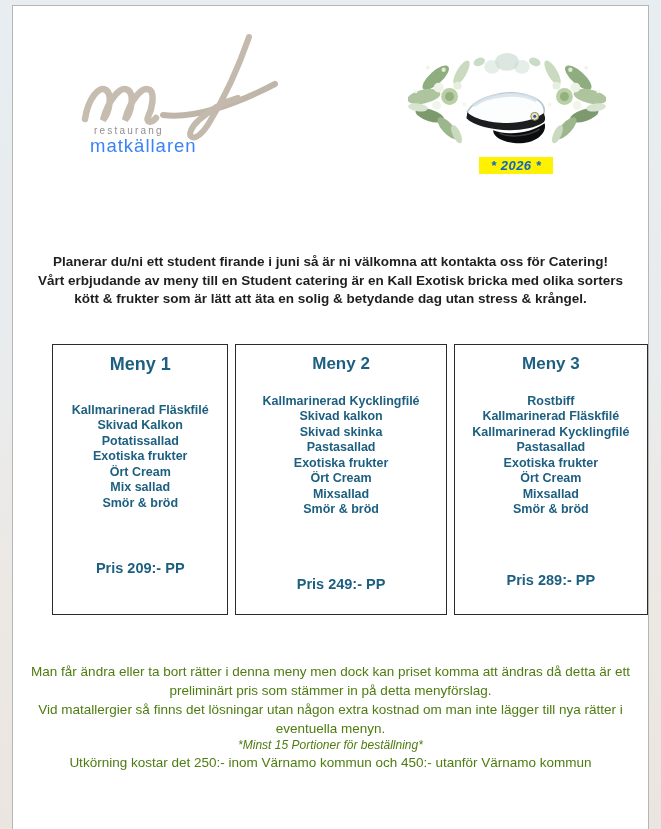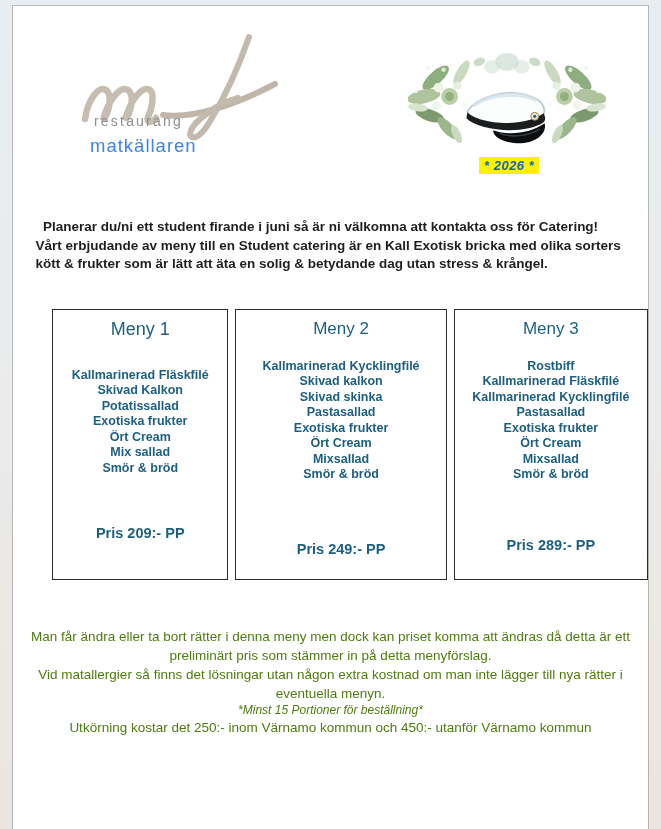--- a/index.html
+++ b/index.html
@@ -11,51 +11,51 @@
   }
   .page {
     position:absolute; left:12px; top:5px; width:637px; height:824px;
     background:#ffffff; border:1px solid #b6b6b6; border-bottom:none;
   }
   
   .header { position:relative; height:212px; }
   .logo { position:absolute; left:60px; top:25px; width:205px; height:135px; }
   .logo svg { position:absolute; left:0; top:0; }
   .logo-sub {
-    position:absolute; left:21px; top:82px;
-    font-size:14px; letter-spacing:2.2px; color:#8f8f8f;
+    position:absolute; left:21px; top:94px;
+    font-size:10px; letter-spacing:2.2px; color:#8f8f8f;
   }
   .logo-name {
     position:absolute; left:17px; top:104px;
     font-size:18.5px; letter-spacing:1px; color:#3b82f6;
   }
   .cap-art { position:absolute; left:395px; top:36px; width:198px; height:114px; }
   .year-badge {
     position:absolute; left:466px; top:151px;
     background:#fff200; color:#0f63c5;
     font-weight:700; font-style:italic; font-size:13px;
-    padding:1px 5px; letter-spacing:0.5px;
+    padding:1px 12px; letter-spacing:0.5px;
   }
   
-  .intro { text-align:left; color:#1f1f1f; font-weight:700;
-    font-size:13.5px; line-height:18.5px; }
+  .intro { text-align:center; color:#1f1f1f; font-weight:700;
+    font-size:13.5px; line-height:18.5px;margin-top:35px; }
   .intro p { margin:0 auto; }
   .intro .p1 { max-width:575px; }
   .intro .p2 { max-width:590px; }
   
   .menus { display:flex; gap:7px; margin:35px 0 0 39px; }
   .menu-box {
     border:1px solid #2b2b2b; height:271px; background:#fff;
     display:flex; flex-direction:column; align-items:center;
     text-align:center; color:#1d5f80; padding-top:9px;
   }
   .menu-box.m1 { width:178px; }
   .menu-box.m2 { width:213px; }
   .menu-box.m3 { width:196px; }
-  .menu-title { font-weight:400; font-size:17px; }
+  .menu-title { font-weight:700; font-size:17px; }
   .m1 .menu-title { font-size:18px; }
   .menu-items { font-weight:700; font-size:12.5px; line-height:15.5px; }
   .m1 .menu-items { margin-top:28px; }
   .m2 .menu-items, .m3 .menu-items { margin-top:20px; }
   .menu-price { margin-top:auto; font-weight:700; font-size:14.5px; }
   .m1 .menu-price { margin-bottom:38px; }
   .m2 .menu-price { margin-bottom:22px; }
   .m3 .menu-price { margin-bottom:26px; }
   
   .footer { margin-top:47px; text-align:center; color:#4d7c0f;

